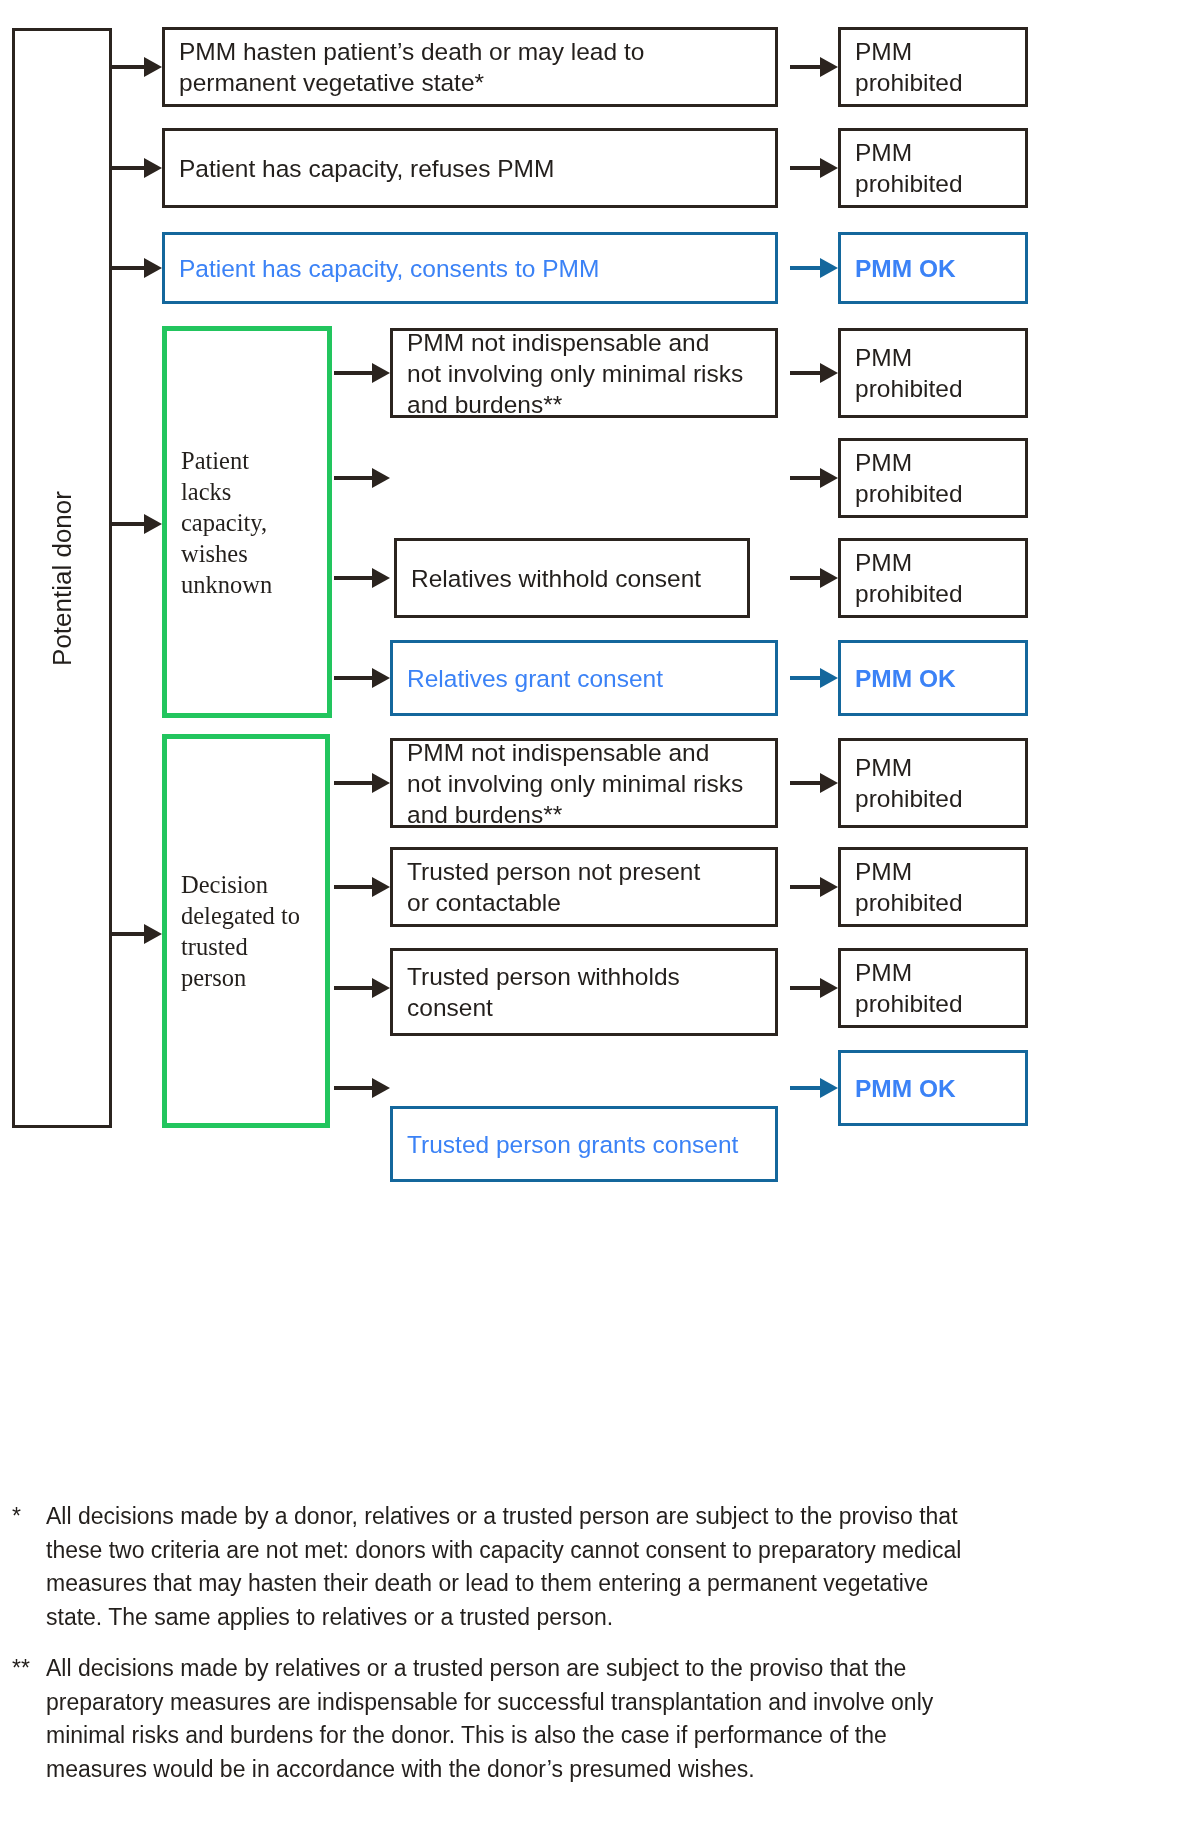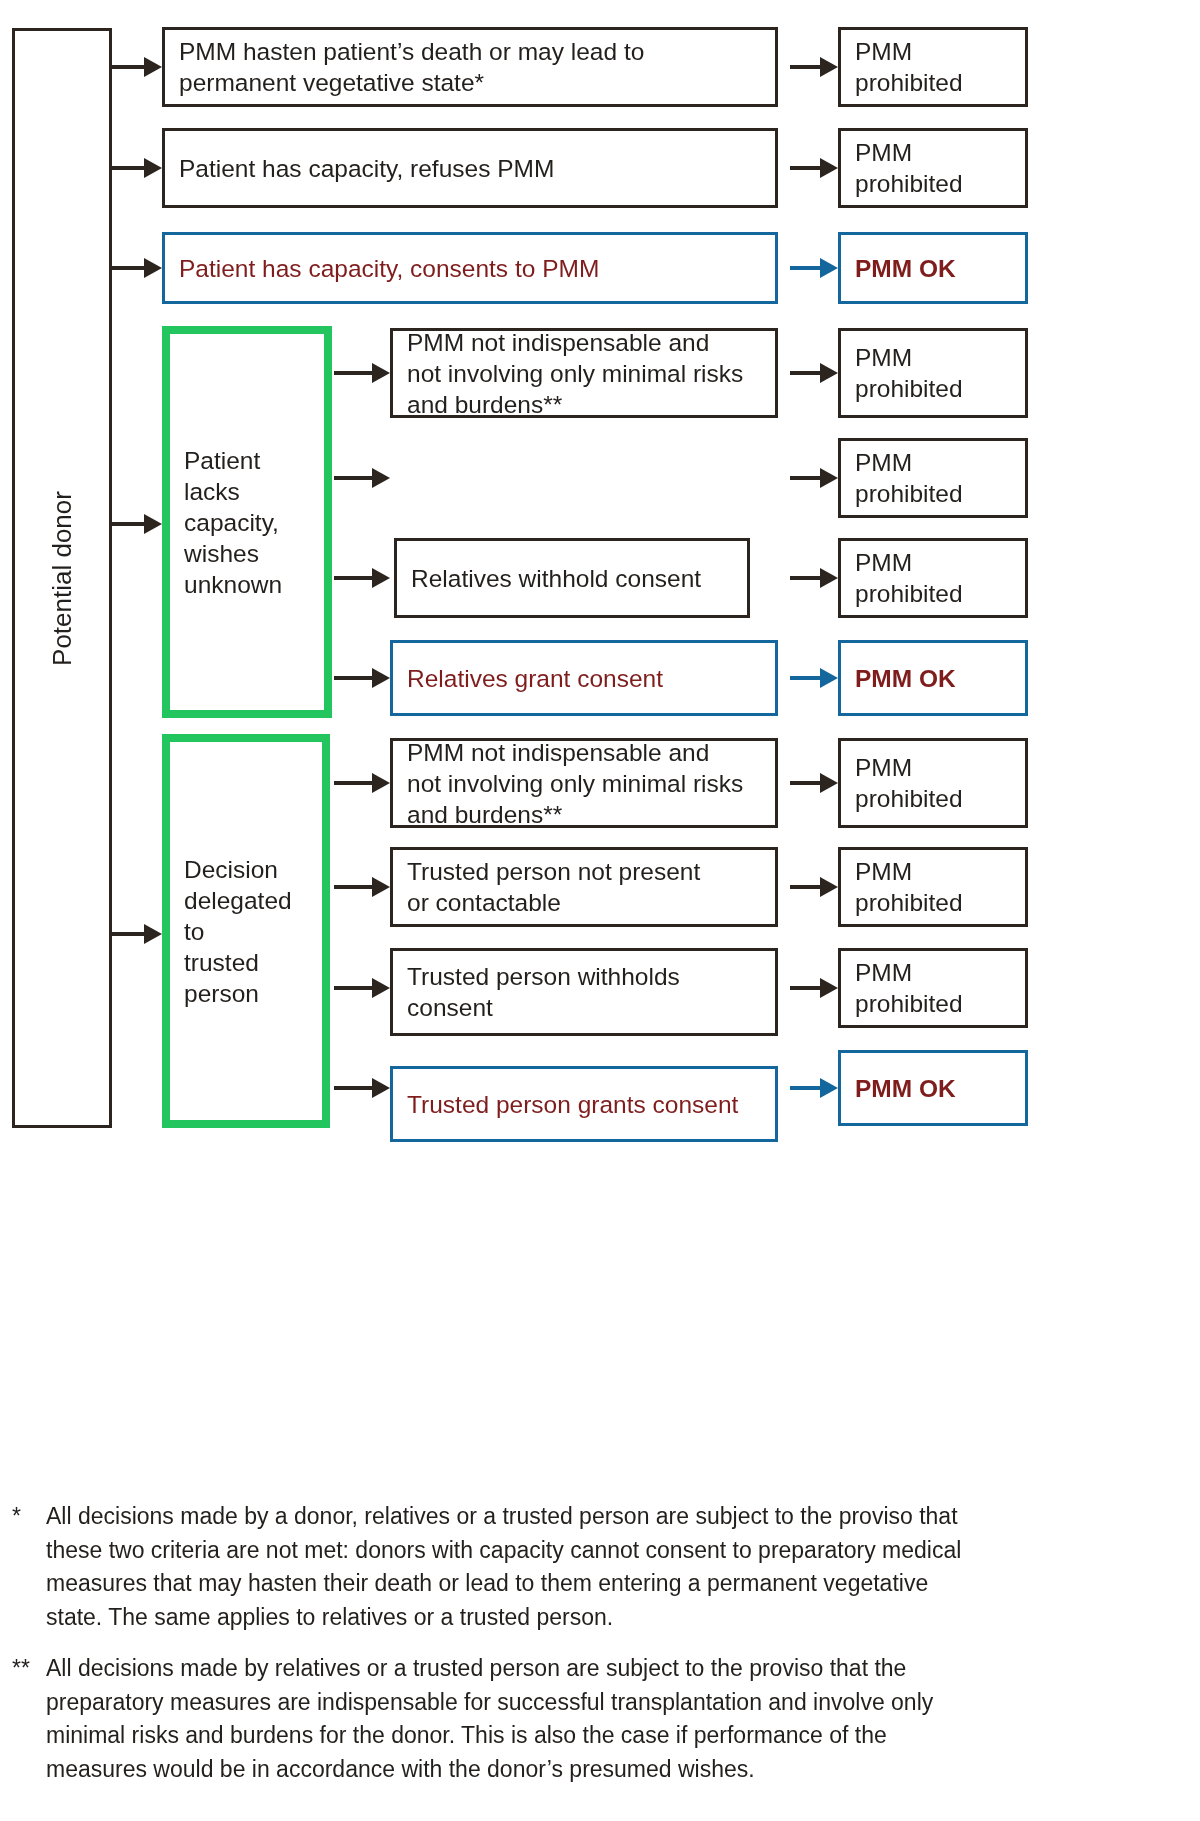--- a/index.html
+++ b/index.html
@@ -14,39 +14,39 @@
   .bx{
     position:absolute;box-sizing:border-box;
     border:3px solid #2b241f;background:#ffffff;
     display:flex;align-items:center;
   }
   .bx > .txt{
     padding-left:14px;padding-right:8px;
     font-size:24.5px;line-height:31px;color:#231f1c;white-space:pre-line;
   }
   .bx.blue{border-color:#14679c;}
-  .bx.blue > .txt{color:#7f1d1d;}
+  .bx.blue > .txt{color:#3b82f6;}
   .bx.blue.bold > .txt{font-weight:bold;}
 
   
   .vbox{
     position:absolute;box-sizing:border-box;
     border:3px solid #2b241f;background:#ffffff;
     display:flex;align-items:center;justify-content:center;
   }
   .vbox .vtxt{
     transform:rotate(-90deg);white-space:nowrap;
     font-size:26px;color:#231f1c;
   }
 
   
   .grpbox{
     position:absolute;box-sizing:border-box;
-    border:8px solid #22c55e;background:#ffffff;
-    display:flex;align-items:center;
+    border:5px solid #22c55e;background:#ffffff;
+    display:flex;align-items:center;font-family:Liberation Serif, serif;
   }
   .grpbox .txt{
     padding-left:14px;padding-right:6px;
     font-size:24.5px;line-height:31px;color:#231f1c;white-space:pre-line;
   }
 
   
   .arrow{position:absolute;height:0;}
   .arrow .shaft{
     position:absolute;left:0;top:-2px;height:4px;background:#2b241f;
@@ -260,21 +260,21 @@
   </div>
   <div class="bx" style="left:838px;top:948px;width:190px;height:80px;">
     <span class="txt">PMM
 prohibited</span>
   </div>
 
   <div class="arrow" style="left:334px;top:1088px;width:56px;">
     <div class="shaft" style="width:39px;"></div>
     <div class="head" style="left:38px;"></div>
   </div>
-  <div class="bx blue" style="left:390px;top:1066px;width:388px;height:76px;">
+  <div class="bx blue" style="left:390px;top:1106px;width:388px;height:76px;">
     <span class="txt">Trusted person grants consent</span>
   </div>
   <div class="arrow blue" style="left:790px;top:1088px;width:48px;">
     <div class="shaft" style="width:31px;"></div>
     <div class="head" style="left:30px;"></div>
   </div>
   <div class="bx blue bold" style="left:838px;top:1050px;width:190px;height:76px;">
     <span class="txt">PMM OK</span>
   </div>
 

